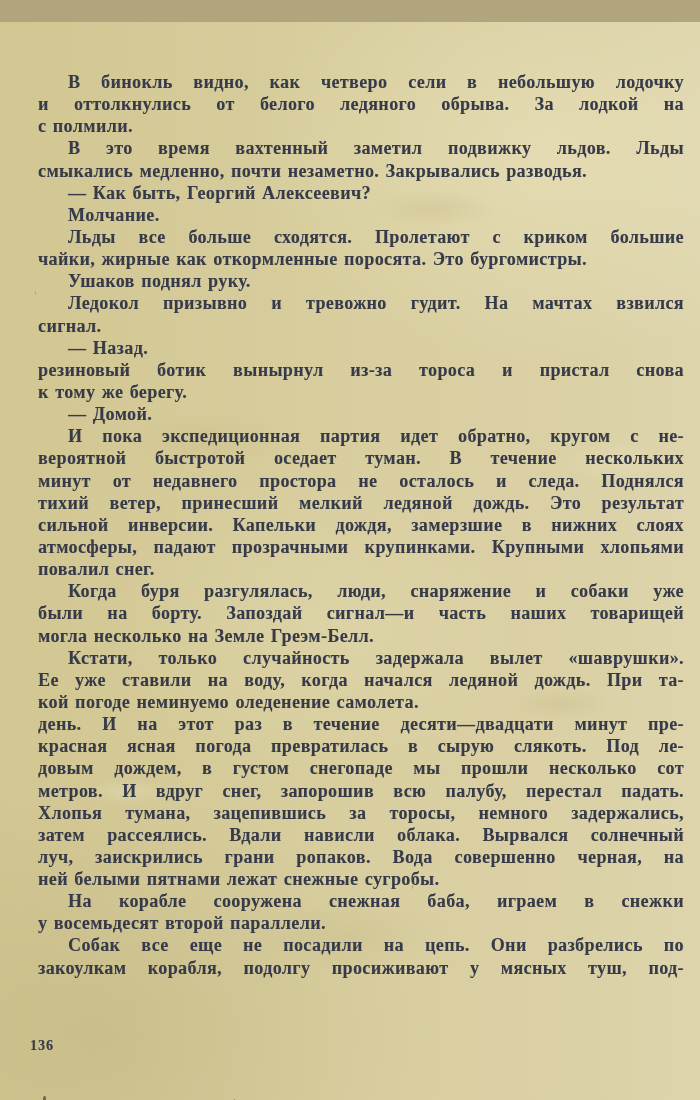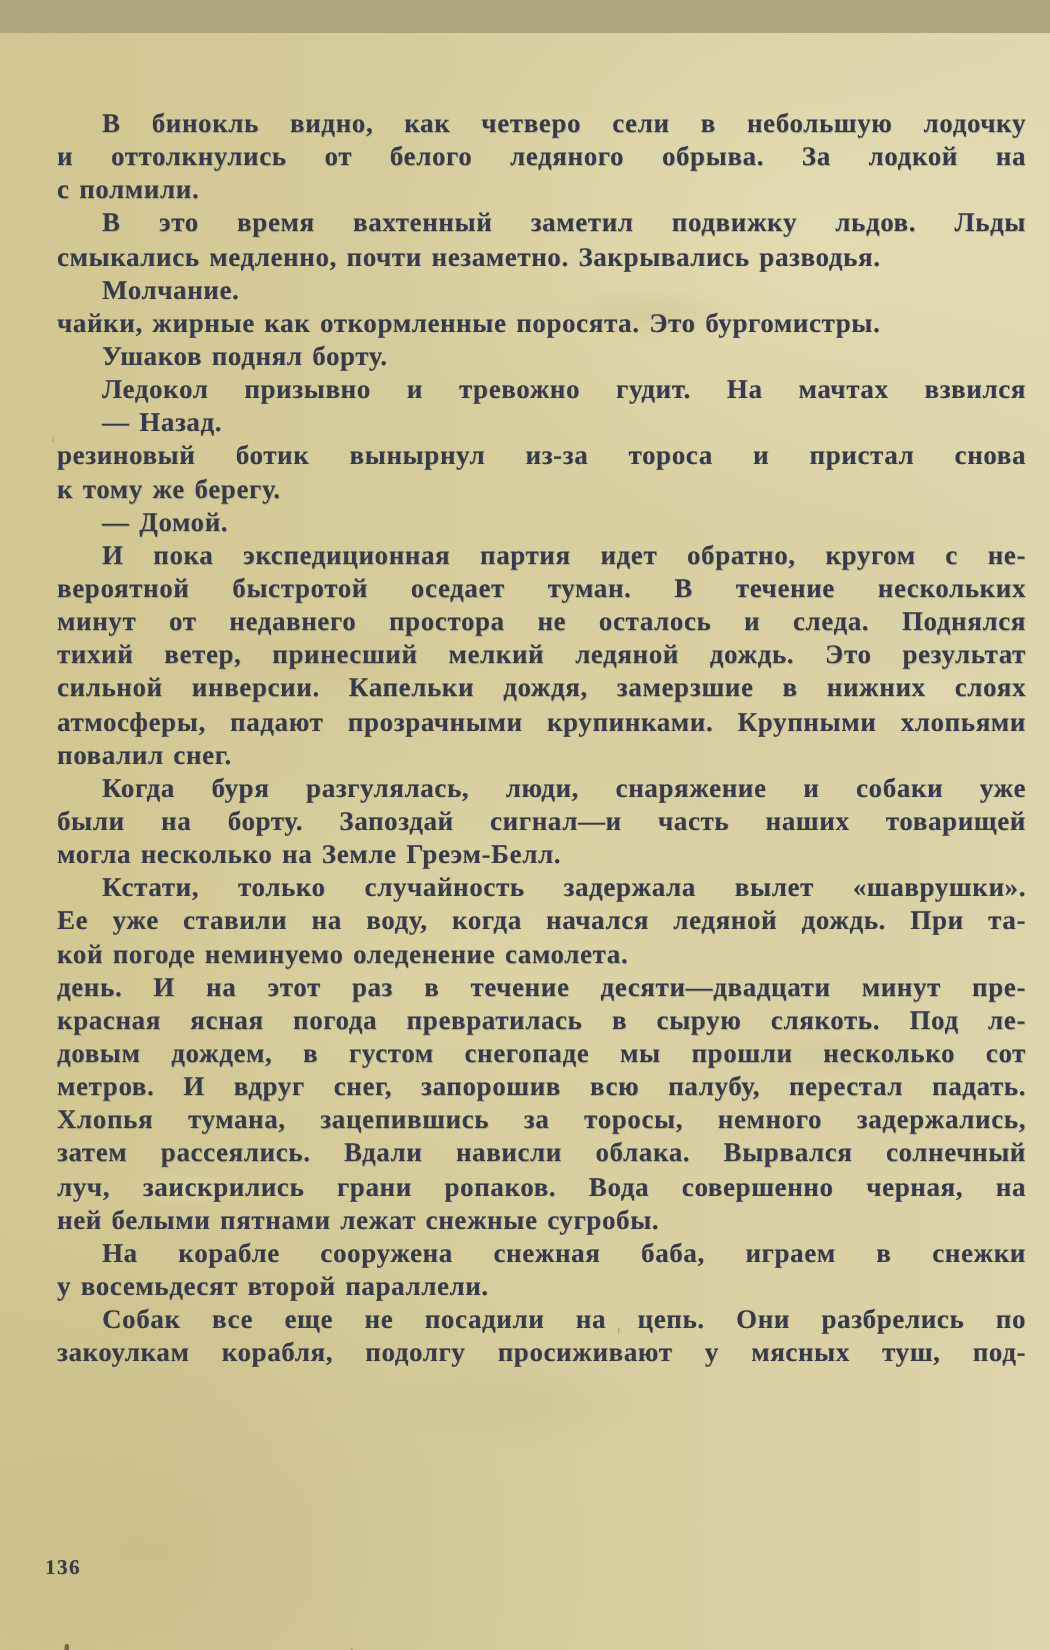--- a/index.html
+++ b/index.html
@@ -87,24 +87,27 @@
 </head>
 <body>
 
 <div class="page" style="--ink: #363a49;">
   <main class="text-block">
       <p class="line ind">В бинокль видно, как четверо сели в небольшую лодочку</p>
       <p class="line">и оттолкнулись от белого ледяного обрыва. За лодкой на</p>
       <p class="line end">с полмили.</p>
       <p class="line ind">В это время вахтенный заметил подвижку льдов. Льды</p>
       <p class="line end">смыкались медленно, почти незаметно. Закрывались разводья.</p>
+      <p class="line ind end">— Как быть, Георгий Алексеевич?</p>
       <p class="line ind end">Молчание.</p>
+      <p class="line ind">Льды все больше сходятся. Пролетают с криком большие</p>
       <p class="line end">чайки, жирные как откормленные поросята. Это бургомистры.</p>
-      <p class="line ind end">Ушаков поднял борту.</p>
+      <p class="line ind end">Ушаков поднял руку.</p>
       <p class="line ind">Ледокол призывно и тревожно гудит. На мачтах взвился</p>
+      <p class="line end">сигнал.</p>
       <p class="line ind end">— Назад.</p>
       <p class="line">резиновый ботик вынырнул из-за тороса и пристал снова</p>
       <p class="line end">к тому же берегу.</p>
       <p class="line ind end">— Домой.</p>
       <p class="line ind">И пока экспедиционная партия идет обратно, кругом с не-</p>
       <p class="line">вероятной быстротой оседает туман. В течение нескольких</p>
       <p class="line">минут от недавнего простора не осталось и следа. Поднялся</p>
       <p class="line">тихий ветер, принесший мелкий ледяной дождь. Это результат</p>
       <p class="line">сильной инверсии. Капельки дождя, замерзшие в нижних слоях</p>
       <p class="line">атмосферы, падают прозрачными крупинками. Крупными хлопьями</p>

